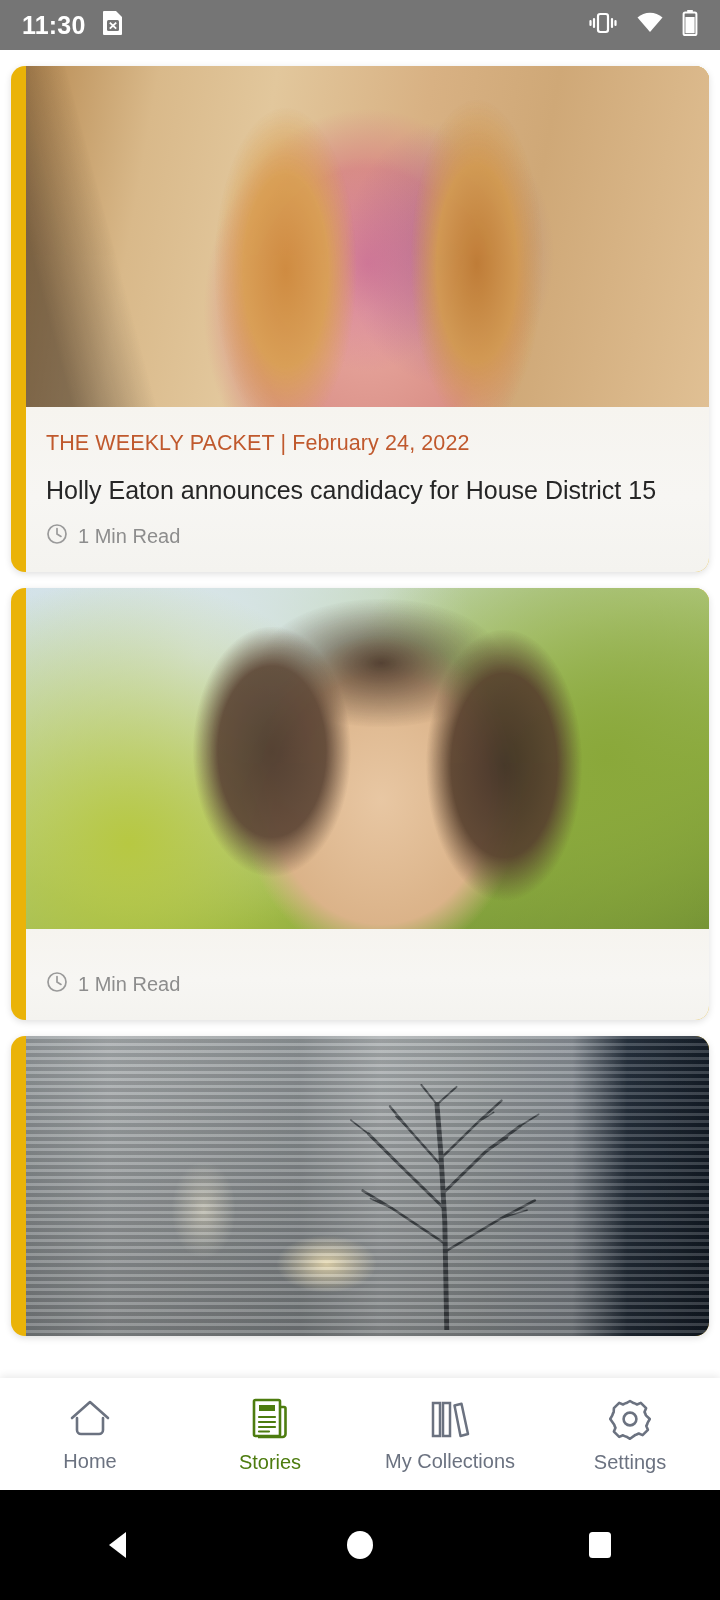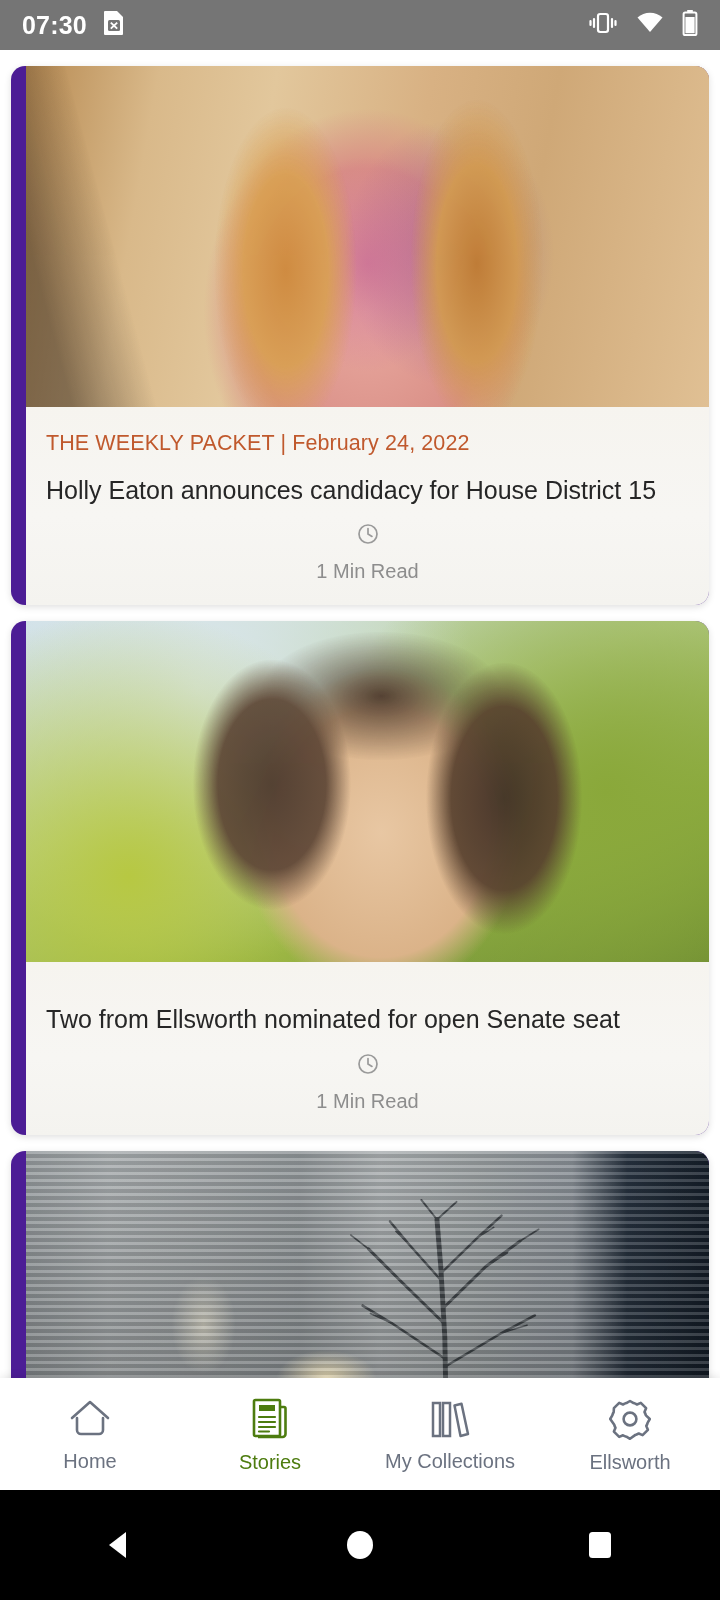--- a/index.html
+++ b/index.html
@@ -26,21 +26,21 @@
   .feed{
     position:absolute; top:50px; left:0; width:720px; height:1340px;
     background:#ffffff; overflow:hidden;
   }
 
   .card{
     position:relative;
     margin:16px 11px 0 11px;
     width:698px;
     border-radius:14px;
-    background:#4c1d95;
+    background:#eab308;
     box-shadow:0 2px 7px rgba(0,0,0,.13);
     overflow:hidden;
     padding-left:15px;
   }
   .card .photo{
     position:relative; width:100%; height:341px; overflow:hidden;
   }
   .card.third .photo{ height:300px; }
 
   
@@ -106,21 +106,21 @@
   .kicker{
     font-size:21.5px; color:#c0592d; letter-spacing:.1px;
     line-height:1.2; white-space:nowrap;
   }
   .headline{
     margin-top:18px; font-size:25px; color:#262626;
     line-height:1.22; white-space:nowrap;
   }
   .readrow{
     margin-top:18px; display:flex; align-items:center; gap:10px;
-    color:#8d8d8d; font-size:20px;flex-direction:column;
+    color:#8d8d8d; font-size:20px;
   }
 
   
   .appnav{
     position:absolute; left:0; bottom:110px; width:720px; height:112px;
     background:#ffffff; display:flex; align-items:center;
     box-shadow:0 -2px 8px rgba(0,0,0,.09);
     z-index:5;
   }
   .navitem{
@@ -137,21 +137,21 @@
   }
   .sysbtn{ display:flex; align-items:center; justify-content:center; width:120px; height:110px; }
 </style>
 </head>
 <body>
 
 <div class="phone">
 
   <div class="statusbar">
     <div class="sb-left">
-      <span class="sb-time">07:30</span>
+      <span class="sb-time">11:30</span>
       <span class="sb-ico">
         <svg width="22" height="26" viewBox="0 0 22 26">
           <path d="M2 1 h12 l6 6 v17 a1 1 0 0 1-1 1 H2 a1 1 0 0 1-1-1 V2 a1 1 0 0 1 1-1z" fill="#ffffff"></path>
           <rect x="5" y="10" width="12" height="11" rx="1.5" fill="#757575"></rect>
           <path d="M7.8 12.6 L14.2 18.6 M14.2 12.6 L7.8 18.6" stroke="#ffffff" stroke-width="1.9" fill="none"></path>
         </svg>
       </span>
     </div>
     <div class="sb-right">
       <span class="sb-ico">
@@ -190,21 +190,20 @@
             </svg>
           </span>
           <span>1 Min Read</span>
         </div>
       </div>
     </div>
 
     <div class="card">
       <div class="photo ph2"></div>
       <div class="cardtext">
-        <div class="headline">Two from Ellsworth nominated for open Senate seat</div>
         <div class="readrow">
           <span>
             <svg width="22" height="22" viewBox="0 0 22 22">
               <circle cx="11" cy="11" r="9" fill="none" stroke="#9a9a9a" stroke-width="1.7"></circle>
               <path d="M11 5.6 V11 L15 13.4" fill="none" stroke="#9a9a9a" stroke-width="1.7" stroke-linecap="round"></path>
             </svg>
           </span>
           <span>1 Min Read</span>
         </div>
       </div>
@@ -267,21 +266,21 @@
       <span class="navlabel">My Collections</span>
     </div>
 
     <div class="navitem">
       <span>
         <svg width="44" height="44" viewBox="0 0 44 44">
           <path d="M22 4 l3.6 2.1 a16 16 0 0 1 3.4 1.4 L32.8 5.9 l5.3 5.3 -1.6 3.8 a16 16 0 0 1 1.4 3.4 L41.8 22 l-2.1 3.6 a16 16 0 0 1-1.4 3.4 l1.6 3.8 -5.3 5.3 -3.8-1.6 a16 16 0 0 1-3.4 1.4 L22 41.8 l-3.6-2.1 a16 16 0 0 1-3.4-1.4 L11.2 39.9 5.9 34.6 l1.6-3.8 a16 16 0 0 1-1.4-3.4 L2.2 22 l2.1-3.6 a16 16 0 0 1 1.4-3.4 L5.9 11.2 11.2 5.9 l3.8 1.6 a16 16 0 0 1 3.4-1.4 Z" fill="none" stroke="currentColor" stroke-width="2.6" stroke-linejoin="round"></path>
           <circle cx="22" cy="22" r="6.4" fill="none" stroke="currentColor" stroke-width="2.6"></circle>
         </svg>
       </span>
-      <span class="navlabel">Ellsworth</span>
+      <span class="navlabel">Settings</span>
     </div>
 
   </div>
 
   <div class="sysbar">
     <div class="sysbtn">
       <svg width="36" height="36" viewBox="0 0 36 36">
         <path d="M24 5 L7 18 L24 31 Z" fill="#ffffff"></path>
       </svg>
     </div>

